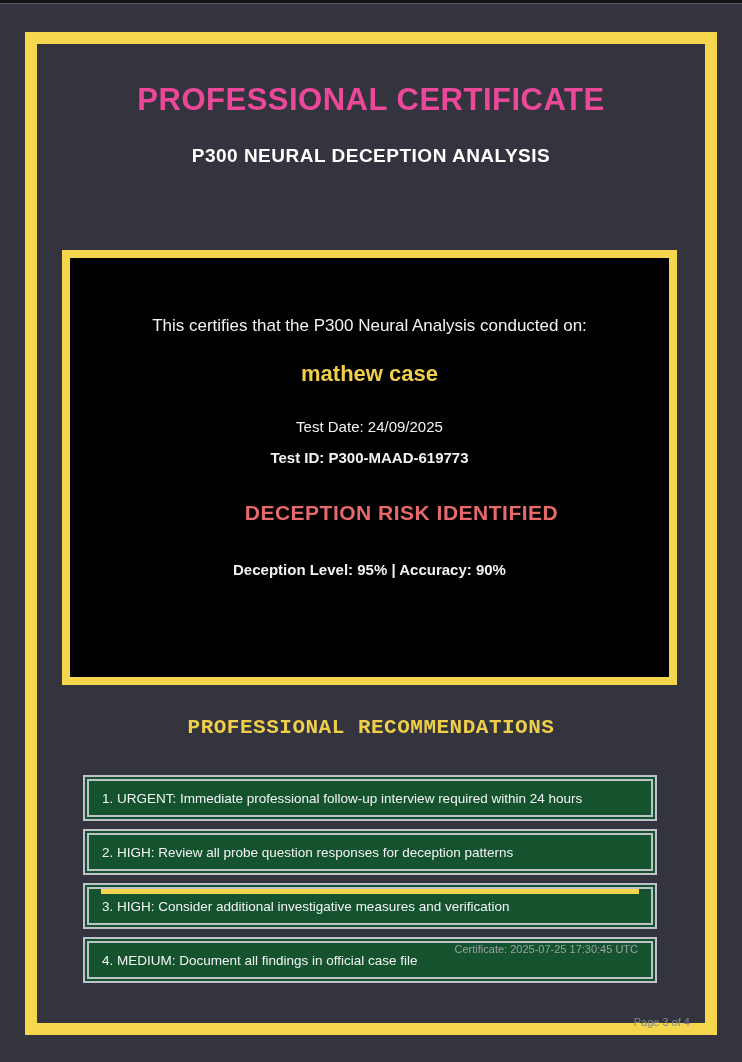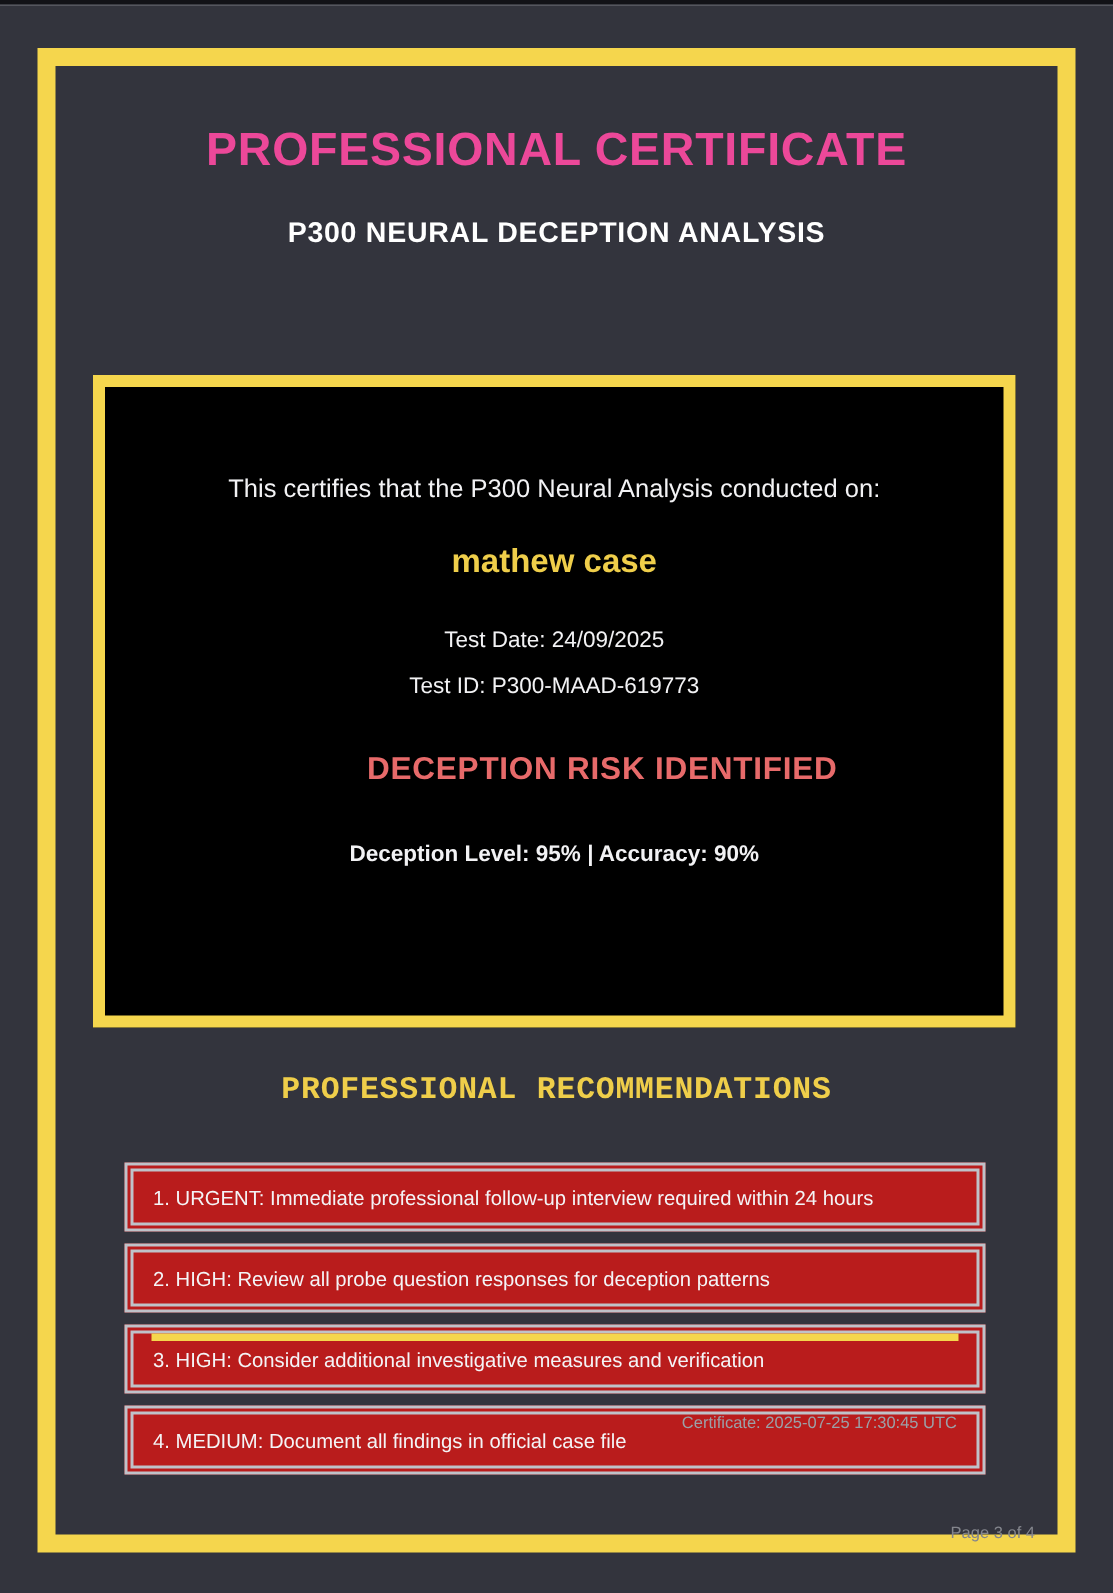--- a/index.html
+++ b/index.html
@@ -30,38 +30,38 @@
   }
 
   .inner-box{
     position:absolute;left:62px;top:250px;width:615px;height:435px;
     border:8px solid #f5d64d;background:#000000;box-sizing:border-box;
   }
   .inner-box .line{position:absolute;left:0;width:599px;text-align:center;color:#f2f2f4;}
   .certifies-line{top:58px;font-size:17px;}
   .subject-name{top:103px;font-size:22px;font-weight:bold;color:#efce4a !important;}
   .test-date{top:160px;font-size:15px;}
-  .test-id{top:191px;font-size:15px;}
+  .test-id{top:191px;font-size:15px;font-weight:bold;}
   .risk-title{top:243px;font-size:21px;font-weight:bold;color:#e76a6a !important;letter-spacing:0.5px;margin-left:32px;}
   .metrics-line{top:303px;font-size:15px;font-weight:bold;}
   .method-note{top:377px;font-size:13px;font-weight:bold;}
 
   .rec-heading{
     position:absolute;top:716px;left:0;width:742px;
     text-align:center;font-size:21px;font-weight:bold;color:#efce4a;
     letter-spacing:0.5px;
     font-family:Liberation Mono, monospace;
   }
 
   .rec-list{position:absolute;left:83px;top:775px;width:574px;}
   .rec-item{
     position:relative;
     height:46px;margin-bottom:8px;
     border:6px double #bfc2c9;
-    background:#b91c1c;
+    background:#14532d;
     box-sizing:border-box;
     display:flex;align-items:center;
     padding-left:13px;
     color:#f4f4f6;font-size:13.5px;
   }
   .rec-accent{
     position:absolute;top:0;left:12px;right:12px;height:5px;
     background:#f5d64d;
   }
 

